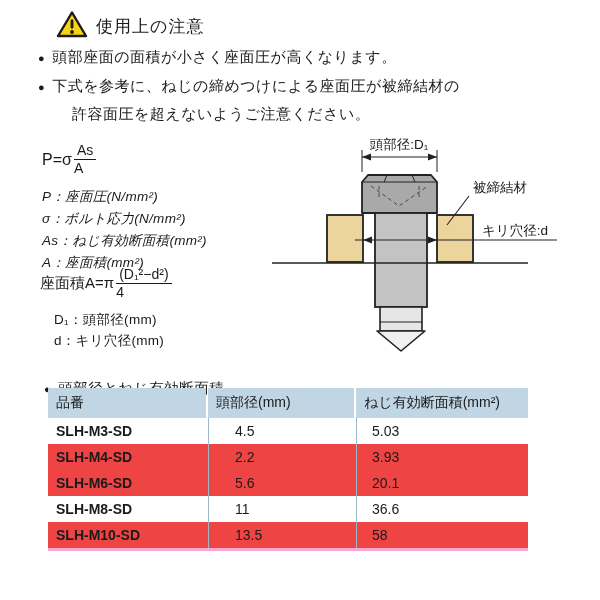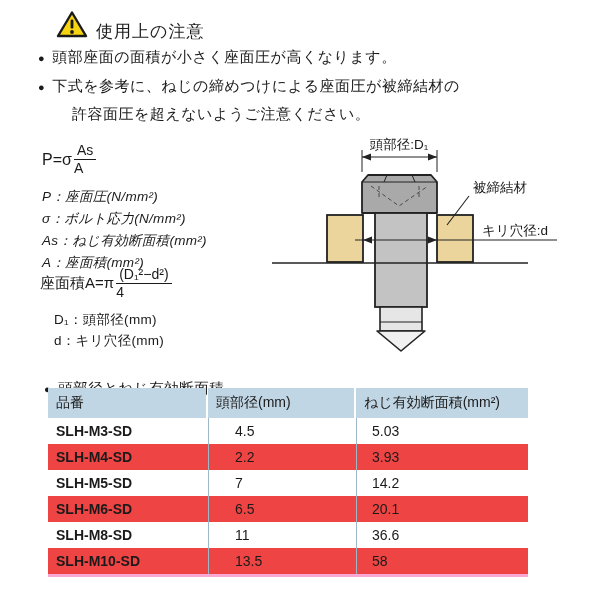--- a/index.html
+++ b/index.html
@@ -4,21 +4,21 @@
 <style>
   html,body{margin:0;padding:0;}
   body{
     width:600px;height:600px;position:relative;background:#ffffff;
     font-family:"Liberation Sans",sans-serif;color:#1a1a1a;
     -webkit-font-smoothing:antialiased;overflow:hidden;
   }
   .abs{position:absolute;}
 
   
-  .notice-header{left:56px;top:10px;display:flex;align-items:flex-end;gap:8px;}
+  .notice-header{left:56px;top:10px;display:flex;align-items:center;gap:8px;}
   .notice-title{font-size:17px;letter-spacing:1px;}
 
   
   .bullet-line{left:38px;font-size:15px;letter-spacing:0.5px;display:flex;gap:7px;align-items:flex-start;}
   .bullet-dot{font-size:11px;line-height:20px;}
   .b1{top:48px;}
   .b2{top:77px;}
   .b2cont{left:72px;top:105px;font-size:15px;letter-spacing:0.5px;}
 
   
@@ -154,28 +154,23 @@
   <div class="tbl-row">
     <div class="cell c1">SLH-M3-SD</div>
     <div class="cell c2">4.5</div>
     <div class="cell c3">5.03</div>
   </div>
   <div class="tbl-row alt">
     <div class="cell c1">SLH-M4-SD</div>
     <div class="cell c2">2.2</div>
     <div class="cell c3">3.93</div>
   </div>
-  <div class="tbl-row">
-    <div class="cell c1">SLH-M5-SD</div>
-    <div class="cell c2">7</div>
-    <div class="cell c3">14.2</div>
-  </div>
   <div class="tbl-row alt">
     <div class="cell c1">SLH-M6-SD</div>
-    <div class="cell c2">6.5</div>
+    <div class="cell c2">5.6</div>
     <div class="cell c3">20.1</div>
   </div>
   <div class="tbl-row">
     <div class="cell c1">SLH-M8-SD</div>
     <div class="cell c2">11</div>
     <div class="cell c3">36.6</div>
   </div>
   <div class="tbl-row alt">
     <div class="cell c1">SLH-M10-SD</div>
     <div class="cell c2">13.5</div>

